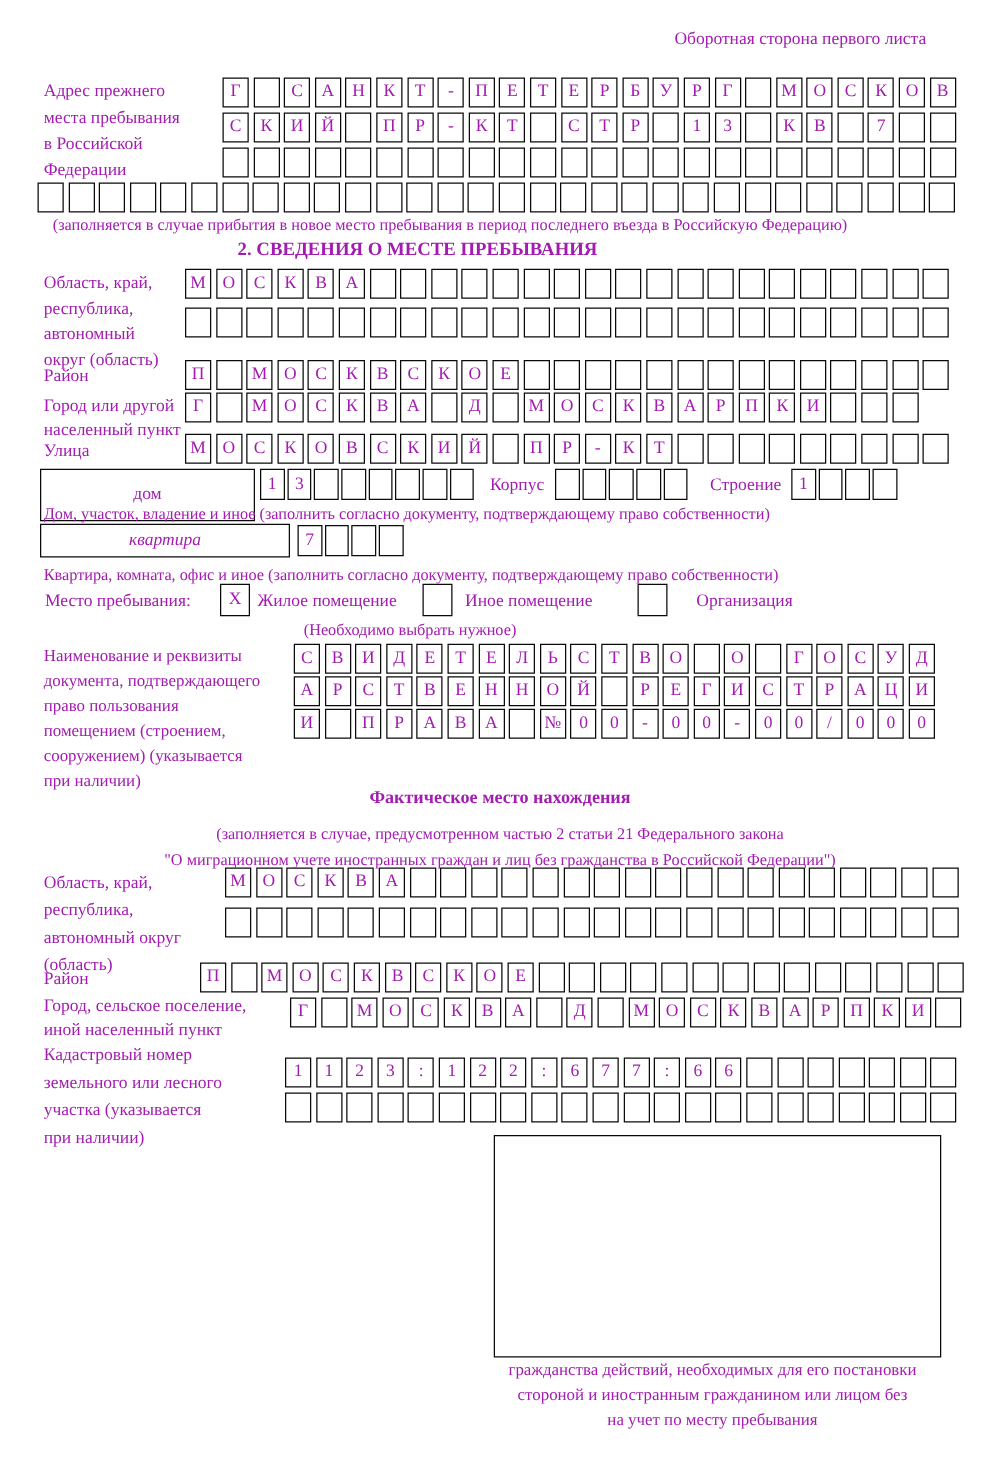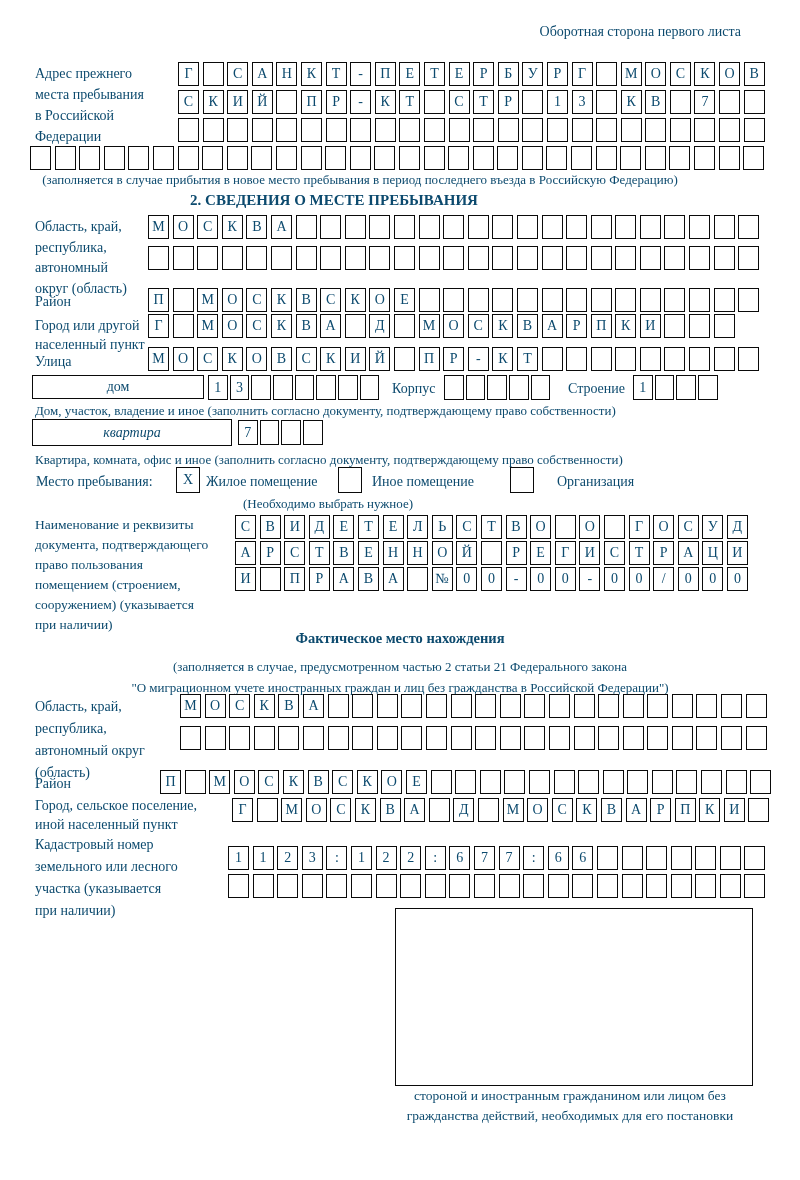--- a/index.html
+++ b/index.html
@@ -1,17 +1,17 @@
 <!DOCTYPE html>
 <html><head>
 <meta charset="utf-8">
 <style>
   html,body{margin:0;padding:0;background:#fff;}
   .page{position:relative;width:800px;height:1180px;background:#ffffff;
-        font-family:"Liberation Serif","DejaVu Serif",serif;color:#0c4a6e;overflow:hidden;}
+        font-family:"Liberation Serif","DejaVu Serif",serif;color:#a21caf;overflow:hidden;}
   .cellrow{position:absolute;display:flex;}
   .cell{box-sizing:border-box;flex:none;width:21px;height:24px;border:1.4px solid #0a0a0a;
         margin-right:3.6px;display:flex;align-items:center;justify-content:center;
         font-size:14px;line-height:1;background:#fff;}
   .tight .cell{width:19.5px;height:25px;margin-right:2.2px;}
   .cb{position:absolute;box-sizing:border-box;width:24px;height:26px;border:1.4px solid #0a0a0a;
       display:flex;align-items:center;justify-content:center;font-size:14px;background:#fff;}
   .lbl{position:absolute;font-size:14px;line-height:21px;white-space:nowrap;}
   .note{position:absolute;font-size:13px;white-space:nowrap;}
   .title{position:absolute;font-weight:bold;font-size:15px;}
@@ -27,21 +27,21 @@
   #sec2-title{left:0;top:192px;width:668px;text-align:center;}
   #oblast-label{left:35px;top:217px;line-height:20.5px;}
   #oblast-r1{left:148px;top:215px;}
   #oblast-r2{left:148px;top:246px;}
   #raion-label{left:35px;top:291px;}
   #raion-row{left:148px;top:288px;}
   #gorod-label{left:35px;top:316px;line-height:19px;}
   #gorod-row{left:148px;top:314px;}
   #ulitsa-label{left:35px;top:351px;}
   #ulitsa-row{left:148px;top:347px;}
-  #dom-box{left:32px;top:375px;width:172px;height:24px;}
+  #dom-box{left:32px;top:375px;width:172px;height:42px;}
   #dom-cells{left:208px;top:375px;}
   #korpus-label{left:392px;top:378px;}
   #korpus-cells{left:444px;top:375px;}
   #stroenie-label{left:568px;top:378px;}
   #stroenie-cells{left:633px;top:375px;}
   #dom-note{left:35px;top:403px;}
   #kvartira-box{left:32px;top:419px;width:200px;height:27px;font-style:italic;}
   #kvartira-cells{left:238px;top:420px;}
   #kvartira-note{left:35px;top:452px;}
   #mesto-label{left:36px;top:471px;}
@@ -647,17 +647,18 @@
       <span class="cell"></span>
       <span class="cell"></span>
       <span class="cell"></span>
       <span class="cell"></span>
       <span class="cell"></span>
       <span class="cell"></span>
     </div>
 
   <div id="stamp-box"></div>
   <div id="stamp-caption">
+    <div>гражданства действий, необходимых для его постановки</div>
     <div>стороной и иностранным гражданином или лицом без</div>
-    <div>гражданства действий, необходимых для его постановки</div>
+    <div>на учет по месту пребывания</div>
   </div>
 
 </div>
 
 </body></html>

